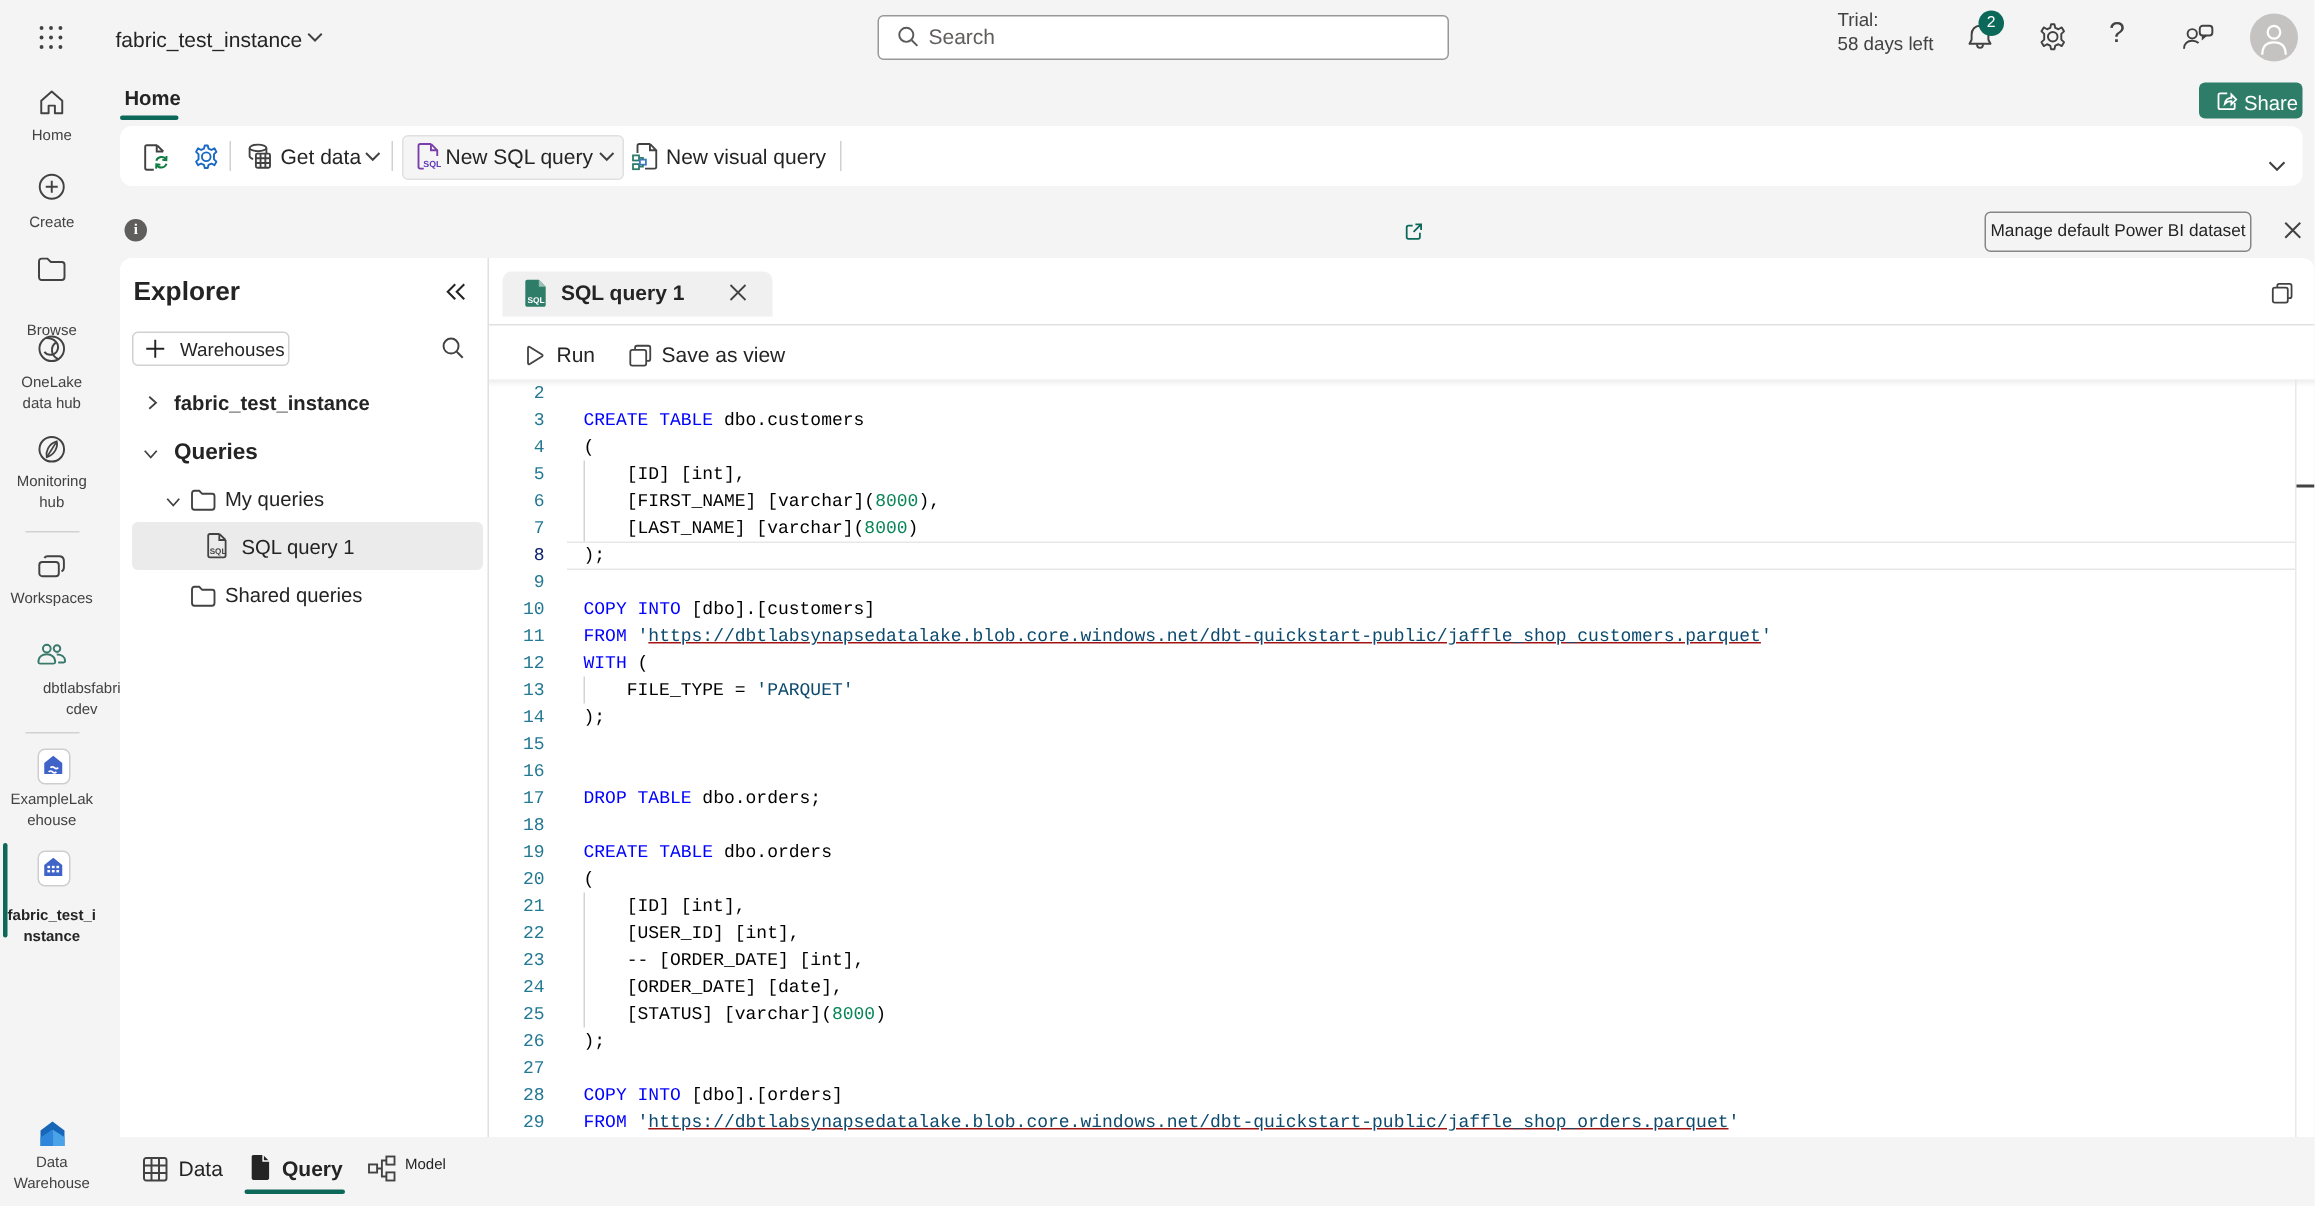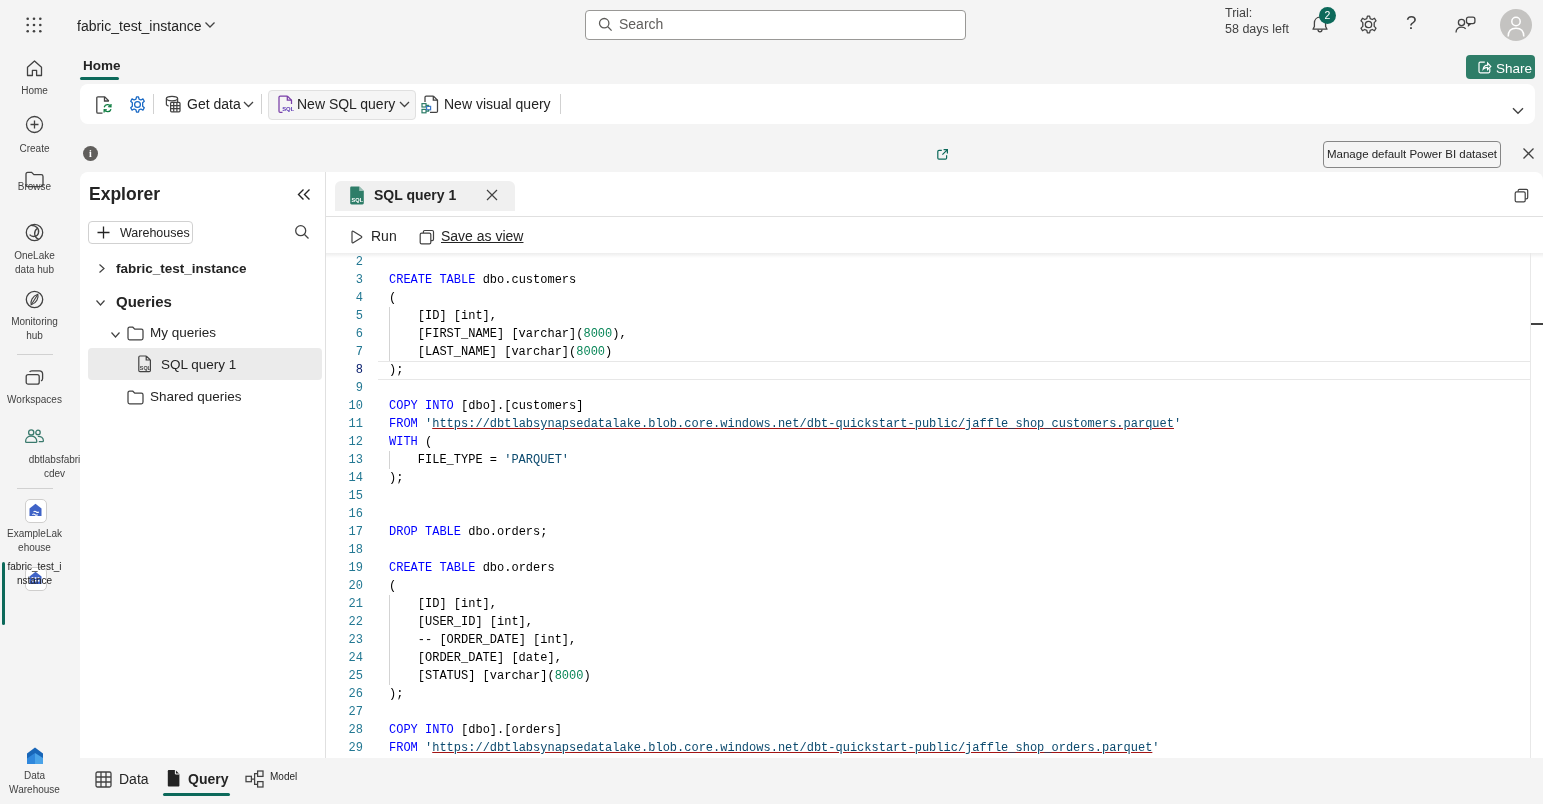--- a/index.html
+++ b/index.html
@@ -229,21 +229,21 @@
 <svg class="a" style="left:350px;top:230px" width="13" height="14" viewBox="0 0 13 14">
       <path d="M2 2 C2 1.3 2.6 0.9 3.2 1.3 L11.3 6.3 C11.9 6.7 11.9 7.3 11.3 7.7 L3.2 12.7 C2.6 13.1 2 12.7 2 12 Z" fill="none" stroke="#424242" stroke-width="1.2"></path>
     </svg>
 <div class="a" style="left:371px;top:228px;font-size:14px;">Run</div>
 <svg class="a" style="left:419px;top:229px" width="16" height="16" viewBox="0 0 16 16">
   <g fill="none" stroke="#424242" stroke-width="1.2">
     <rect x="1.2" y="4.2" width="10.6" height="10.6" rx="1.4"></rect>
     <path d="M4.4 4 L4.4 2.8 C4.4 2 4.9 1.5 5.7 1.5 L13.2 1.5 C14 1.5 14.5 2 14.5 2.8 L14.5 10.3 C14.5 11.1 14 11.6 13.2 11.6 L12 11.6"></path>
   </g>
 </svg>
-<div class="a" style="left:441px;top:228px;font-size:14px;text-decoration:underline;">Save as view</div>
+<div class="a" style="left:441px;top:228px;font-size:14px;">Save as view</div>
 
 <div class="a" id="editor" style="left:326px;top:253px;width:1217px;height:505px;overflow:hidden;font-family:'Liberation Mono',monospace;font-size:12px;line-height:18px;">
 
   <div class="a" style="left:52px;top:108px;width:1152px;height:17px;border-top:1px solid #e7e7e7;border-bottom:1px solid #e7e7e7;"></div>
 
   <div class="a" style="left:63px;top:54px;width:1px;height:54px;background:#d3d3d3"></div>
   <div class="a" style="left:63px;top:198px;width:1px;height:18px;background:#d3d3d3"></div>
   <div class="a" style="left:63px;top:342px;width:1px;height:90px;background:#d3d3d3"></div>
 
   <div class="a" style="left:0px;top:0px;width:37px;text-align:right;color:#237893;white-space:pre" id="gutter">2
@@ -343,21 +343,21 @@
 
 <svg class="a" style="left:25px;top:115px" width="19" height="19" viewBox="0 0 19 19">
       <circle cx="9.5" cy="9.5" r="8" fill="none" stroke="#424242" stroke-width="1.3"></circle>
       <path d="M9.5 5.5 L9.5 13.5 M5.5 9.5 L13.5 9.5" stroke="#424242" stroke-width="1.3"></path>
     </svg>
 <div class="a lbl" style="left:0;top:142px;width:69px;">Create</div>
 
 <svg class="a" style="left:25px;top:171px" width="19" height="17" viewBox="0 0 19 17">
       <path d="M1 3.4 C1 2.2 1.6 1.4 2.8 1.4 L6.6 1.4 L8.9 3.7 L16.2 3.7 C17.3 3.7 18 4.5 18 5.5 L18 13.6 C18 14.7 17.3 15.6 16.2 15.6 L2.8 15.6 C1.6 15.6 1 14.7 1 13.6 Z" fill="none" stroke="#424242" stroke-width="1.3"></path>
     </svg>
-<div class="a lbl" style="left:0;top:180px;width:69px;">Browse</div>
+<div class="a lbl" style="left:0;top:214px;width:69px;">Browse</div>
 
 <svg class="a" style="left:24px;top:222px" width="21" height="21" viewBox="0 0 21 21">
   <circle cx="10.5" cy="10.5" r="8.2" fill="none" stroke="#424242" stroke-width="1.3"></circle>
   <path d="M6.6 3.4 C12 3.2 15.8 6.8 14.4 11.2 C13.2 15 8 15.6 5.6 12.6" fill="none" stroke="#424242" stroke-width="1.3"></path>
   <path d="M14.6 17.2 C9.8 15.2 9.4 9.2 13.2 6.4" fill="none" stroke="#424242" stroke-width="1.3"></path>
 </svg>
 <div class="a lbl" style="left:0;top:249px;width:69px;">OneLake<br>data hub</div>
 
 <svg class="a" style="left:24px;top:289px" width="21" height="21" viewBox="0 0 21 21">
   <circle cx="10.5" cy="10.5" r="8.2" fill="none" stroke="#424242" stroke-width="1.3"></circle>
@@ -402,21 +402,21 @@
   <path d="M1.5 5.6 L7.5 0.8 L13.5 5.6 L13.5 13 L1.5 13 Z" fill="#3f63c7"></path>
   <g fill="#fff">
     <rect x="3.6" y="6.2" width="1.8" height="1.6"></rect>
         <rect x="6.6" y="6.2" width="1.8" height="1.6"></rect>
         <rect x="9.6" y="6.2" width="1.8" height="1.6"></rect>
     <rect x="3.6" y="9" width="1.8" height="1.6"></rect>
         <rect x="6.6" y="9" width="1.8" height="1.6"></rect>
         <rect x="9.6" y="9" width="1.8" height="1.6"></rect>
   </g>
 </svg>
-<div class="a lbl" style="left:0;top:560px;width:69px;font-weight:400;color:#242424">fabric_test_i<br>nstance</div>
+<div class="a lbl" style="left:0;top:604px;width:69px;font-weight:700;color:#242424">fabric_test_i<br>nstance</div>
 
 <svg class="a" style="left:25px;top:746px" width="20" height="20" viewBox="0 0 20 20">
   <path d="M2 7.6 L10 1.6 L18 7.6 L18 18 L2 18 Z" fill="#1866b8"></path>
   <path d="M10 7 L18 12 L18 18 L10 18 Z" fill="#4aa3e8"></path>
   <path d="M2 12.4 L10 7 L10 18 L2 18 Z" fill="#2f87dc"></path>
 </svg>
 <div class="a lbl" style="left:0;top:769px;width:69px;">Data<br>Warehouse</div>
 
 </div>
 <style>

